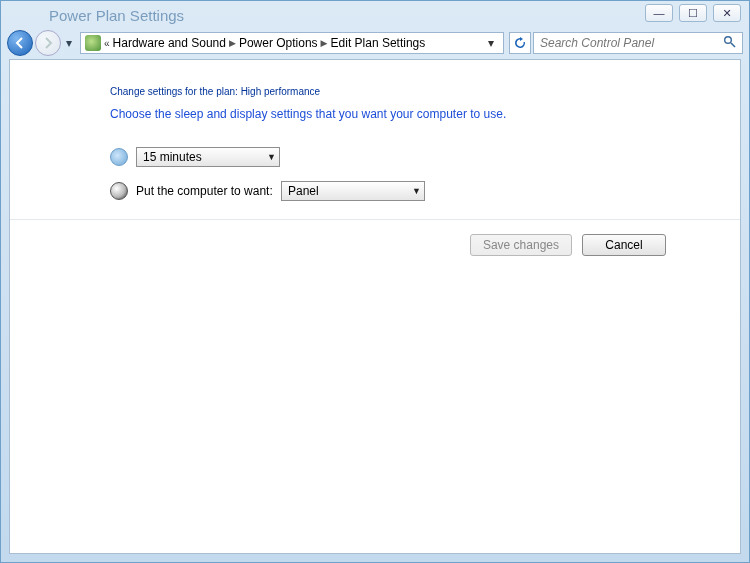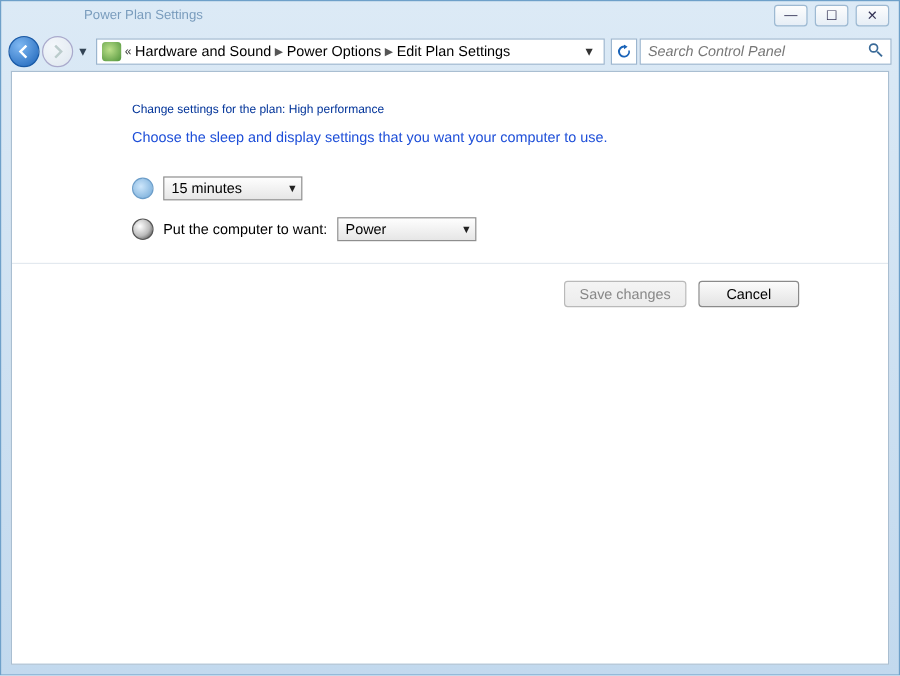--- a/index.html
+++ b/index.html
@@ -1,19 +1,19 @@
 <!DOCTYPE html>
 <html><head>
 <meta charset="utf-8">
 <style>
   * { margin: 0; padding: 0; box-sizing: border-box; font-family: "Segoe UI", Tahoma, sans-serif; font-size: 12px; }
   body { background: #d8e8f5; width: 750px; height: 563px; overflow: hidden; }
   .window { position: relative; width: 750px; height: 563px; background: linear-gradient(#dceaf6,#c2d9ee); border: 1px solid #6ea0c9; }
   .titlebar { height: 28px; background: transparent; position: relative; }
-  .titlebar .tab { position: absolute; left: 48px; top: 6px; color: #3a6a98; font-size: 11px; opacity: .6; margin-left: 21px; }
+  .titlebar .tab { position: absolute; left: 48px; top: 6px; color: #3a6a98; font-size: 15px; opacity: .6; }
   .win-controls { position: absolute; right: 8px; top: 3px; display: flex; gap: 6px; }
   .win-btn { width: 28px; height: 18px; background: linear-gradient(#fdfdfd,#e6eef6); border: 1px solid #9db9d2; border-radius: 3px; display: flex; align-items: center; justify-content: center; color: #335; font-size: 11px; cursor: pointer; }
   .addrbar { height: 28px; display: flex; align-items: center; padding: 0 6px; gap: 2px; }
   .nav-back, .nav-fwd { width: 26px; height: 26px; border-radius: 50%; display: flex; align-items: center; justify-content: center; }
   .nav-back { background: radial-gradient(circle at 35% 30%, #7fb8f2, #1c63b8); border: 1px solid #1a5aa6; color: #fff; cursor: pointer; }
   .nav-fwd { background: radial-gradient(circle at 35% 30%, #f3f7fb, #dfe7ef); border: 1px solid #aac; color: #9aa; }
   .nav-drop { width: 12px; height: 24px; display:flex; align-items:center; justify-content:center; color:#345; cursor:pointer;}
   .path-box { flex: 1; height: 22px; background: #fff; border: 1px solid #9cb6cf; display: flex; align-items: center; padding: 0 4px; gap: 3px; margin: 0 3px; }
   .path-box .seg { color: #000; cursor: pointer; }
   .path-box .sep { color: #555; font-size: 9px; }
@@ -25,21 +25,21 @@
   .search-box .mag { margin-left:auto; color:#3a6a98; font-style: normal; cursor: pointer; }
   .content-frame { position: absolute; left: 8px; right: 8px; top: 58px; bottom: 8px; background: #fff; border: 1px solid #a9bed1; }
   .inner { padding: 26px 0 0 100px; }
   h2.heading { color: #003399; font-size: 10px; font-weight: normal; margin-bottom: 10px; }
   .subtext { color: #1d4ed8; margin-bottom: 26px; }
   .row { display: flex; align-items: center; margin-bottom: 14px; }
   .row .icon { width: 18px; height: 18px; margin-right: 8px; border-radius: 50%; }
   .display-icon { background: radial-gradient(circle at 40% 40%, #cde6fb, #6fa7d6); border: 1px solid #6b9dc9; position:relative; }
   .sleep-icon { background: radial-gradient(circle at 35% 35%, #fff, #bbb 55%, #333); border: 1px solid #555; }
   .row .label { width: 145px; color: #000; }
-  .select { width: 116px; height: 20px; display: flex; align-items: center; justify-content: space-between; padding: 0 3px 0 6px;
+  .select { width: 144px; height: 20px; display: flex; align-items: center; justify-content: space-between; padding: 0 3px 0 6px;
             background: linear-gradient(#fefefe,#e6e6e6); border: 1px solid #8e8e8e; cursor: pointer; text-align: center; }
   .select .arrow { font-size: 9px; color: #222; }
   .link { color: #0066cc; cursor: pointer; display: inline-block; }
   .link-block { margin-top: 22px; }
   .restore-wrap { display:inline-block; padding: 4px 6px; border: 2px solid #d80000; margin-top: 10px; }
   hr.div { border: none; border-top: 1px solid #e3e9ef; margin: 18px 0 14px -100px; width: calc(100% + 100px); }
   .footer-btns { display: flex; gap: 10px; justify-content: flex-end; padding-right: 74px; }
   .btn { min-width: 84px; height: 22px; padding: 0 12px; background: linear-gradient(#fbfbfb,#e3e3e3); border: 1px solid #8a8a8a; border-radius: 3px; cursor: pointer; display:flex; align-items:center; justify-content:center; }
   .btn.disabled { color: #888; background: linear-gradient(#f4f4f4,#ececec); border-color:#b9b9b9; cursor: default; }
 </style>
@@ -108,21 +108,21 @@
         <div class="select">
           <span>15 minutes</span>
           <span class="arrow">▼</span>
         </div>
       </div>
 
       <div class="row">
         <span class="icon sleep-icon"></span>
         <span class="label">Put the computer to want:</span>
         <div class="select">
-          <span>Power</span>
+          <span>Panel</span>
           <span class="arrow">▼</span>
         </div>
       </div>
 
 
       <hr class="div">
 
       <div class="footer-btns">
         <div class="btn disabled">Save changes</div>
         <div class="btn">Cancel</div>

